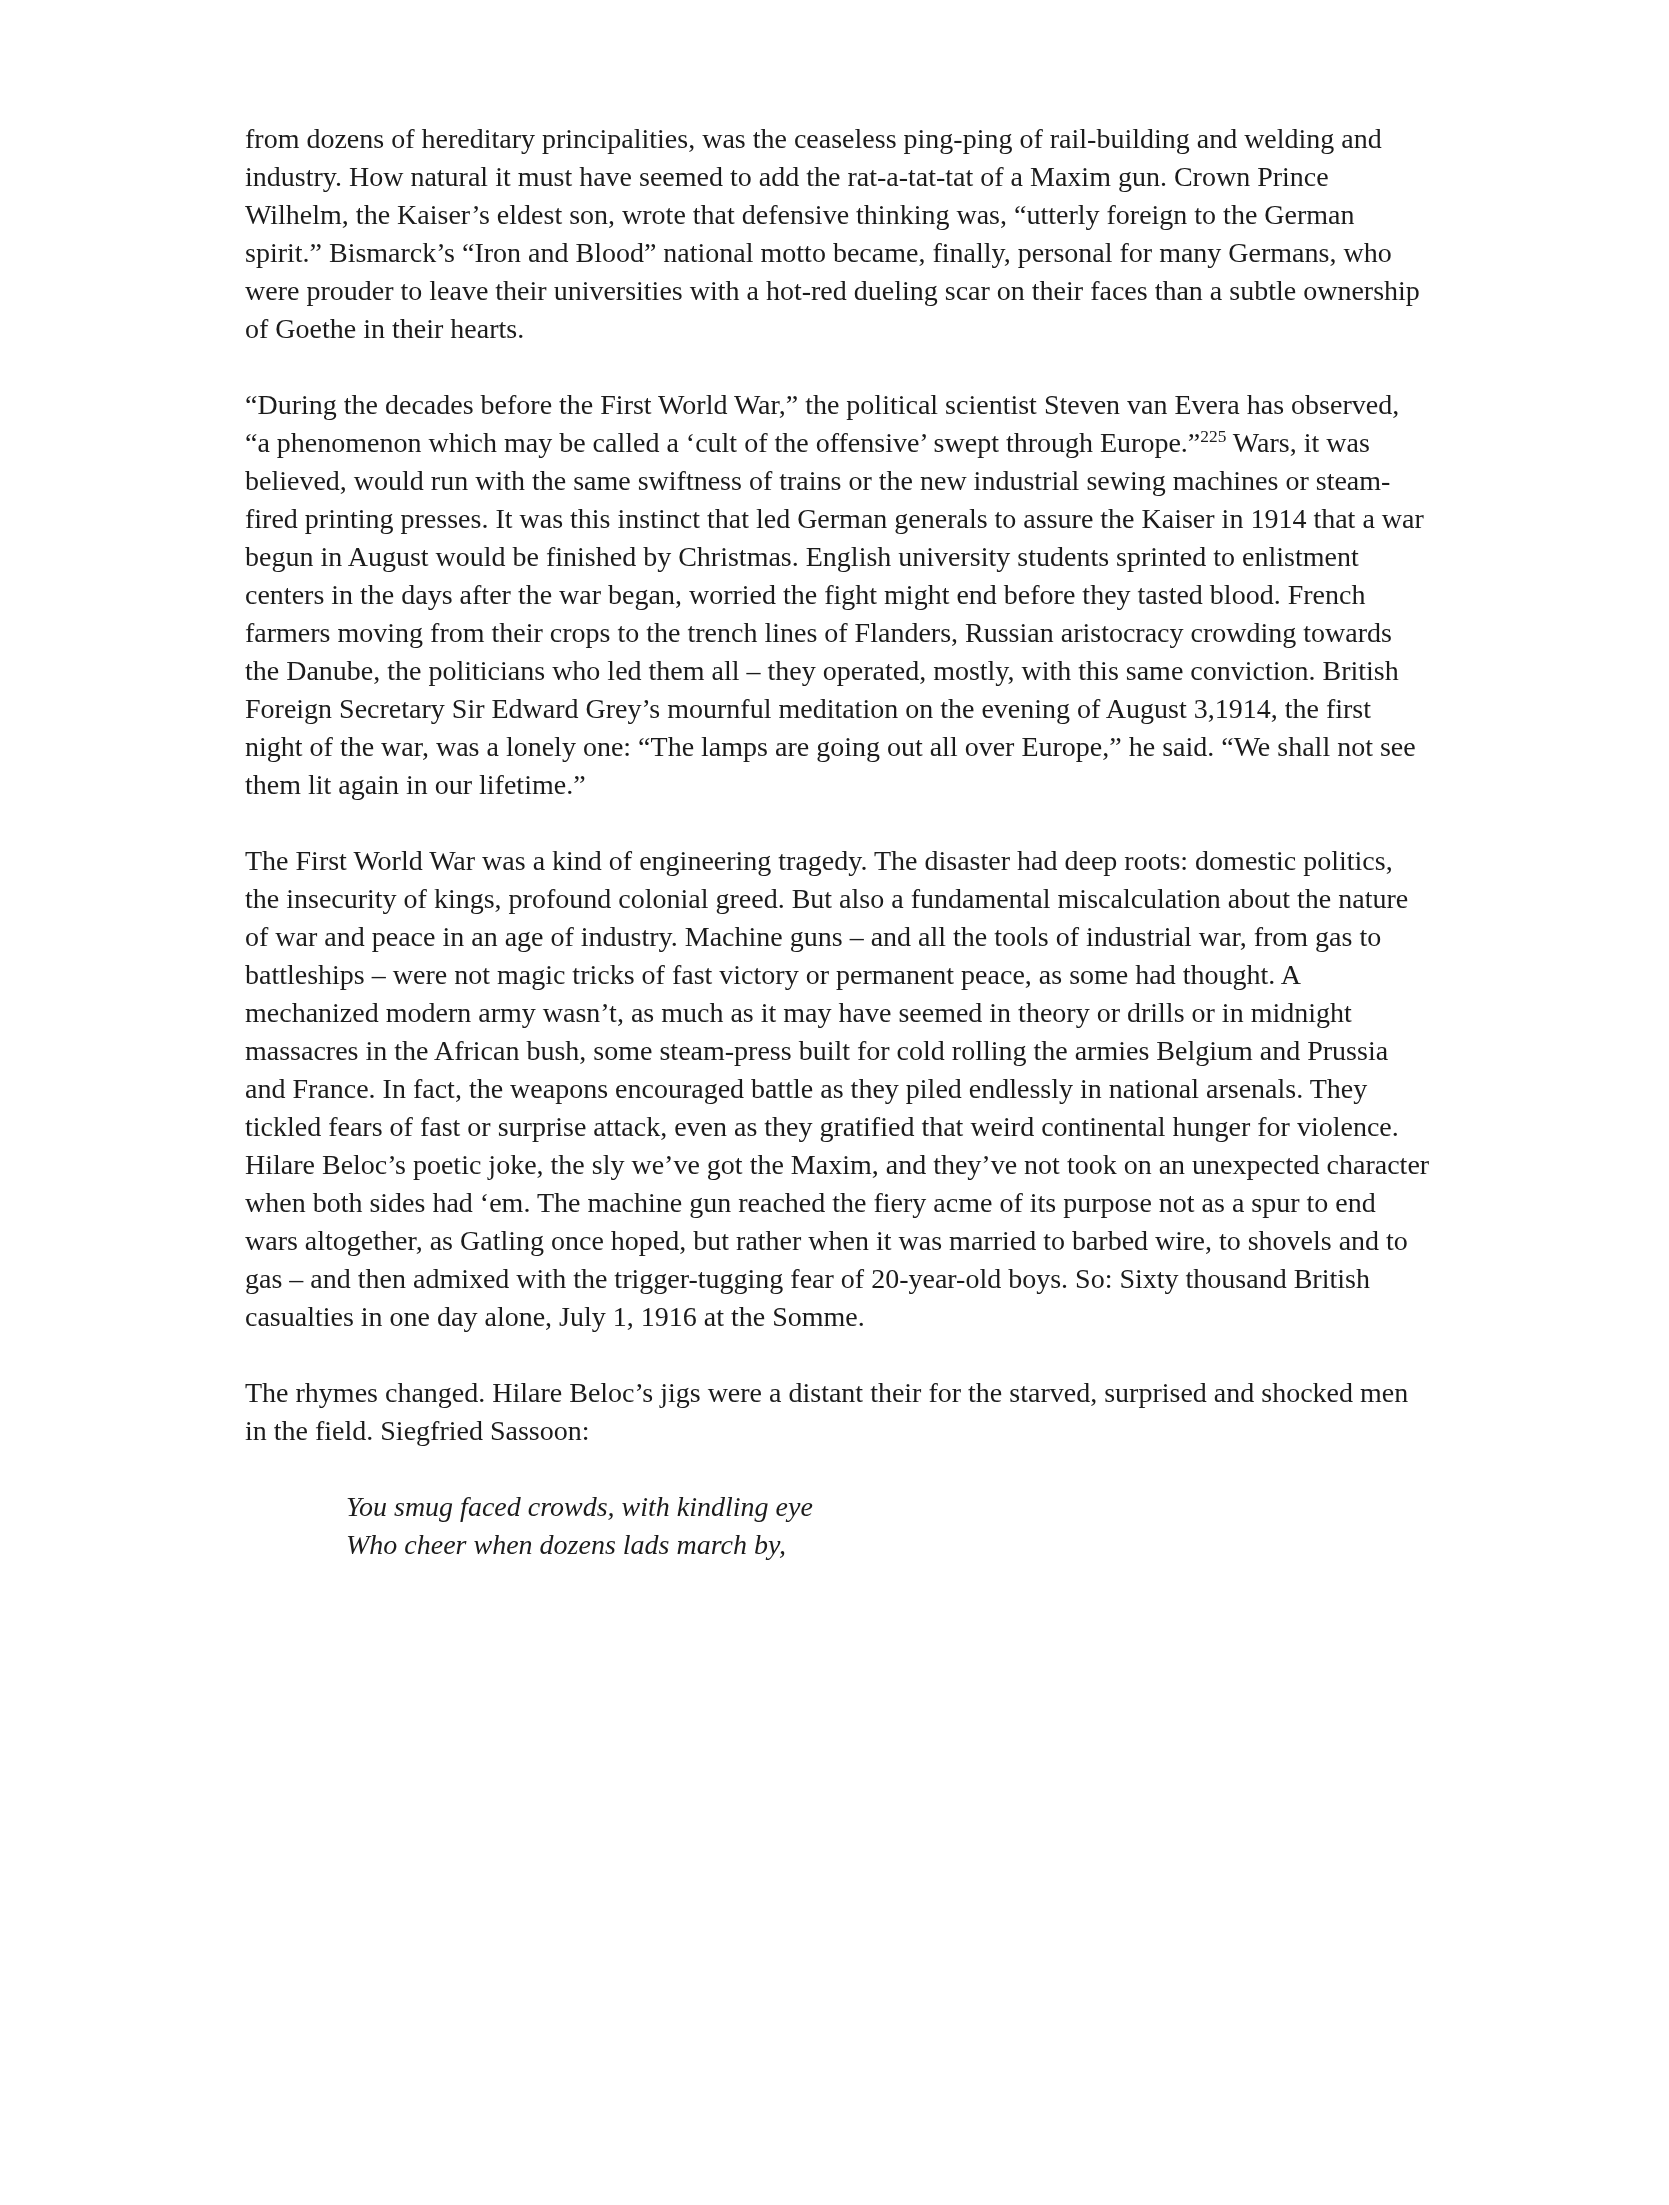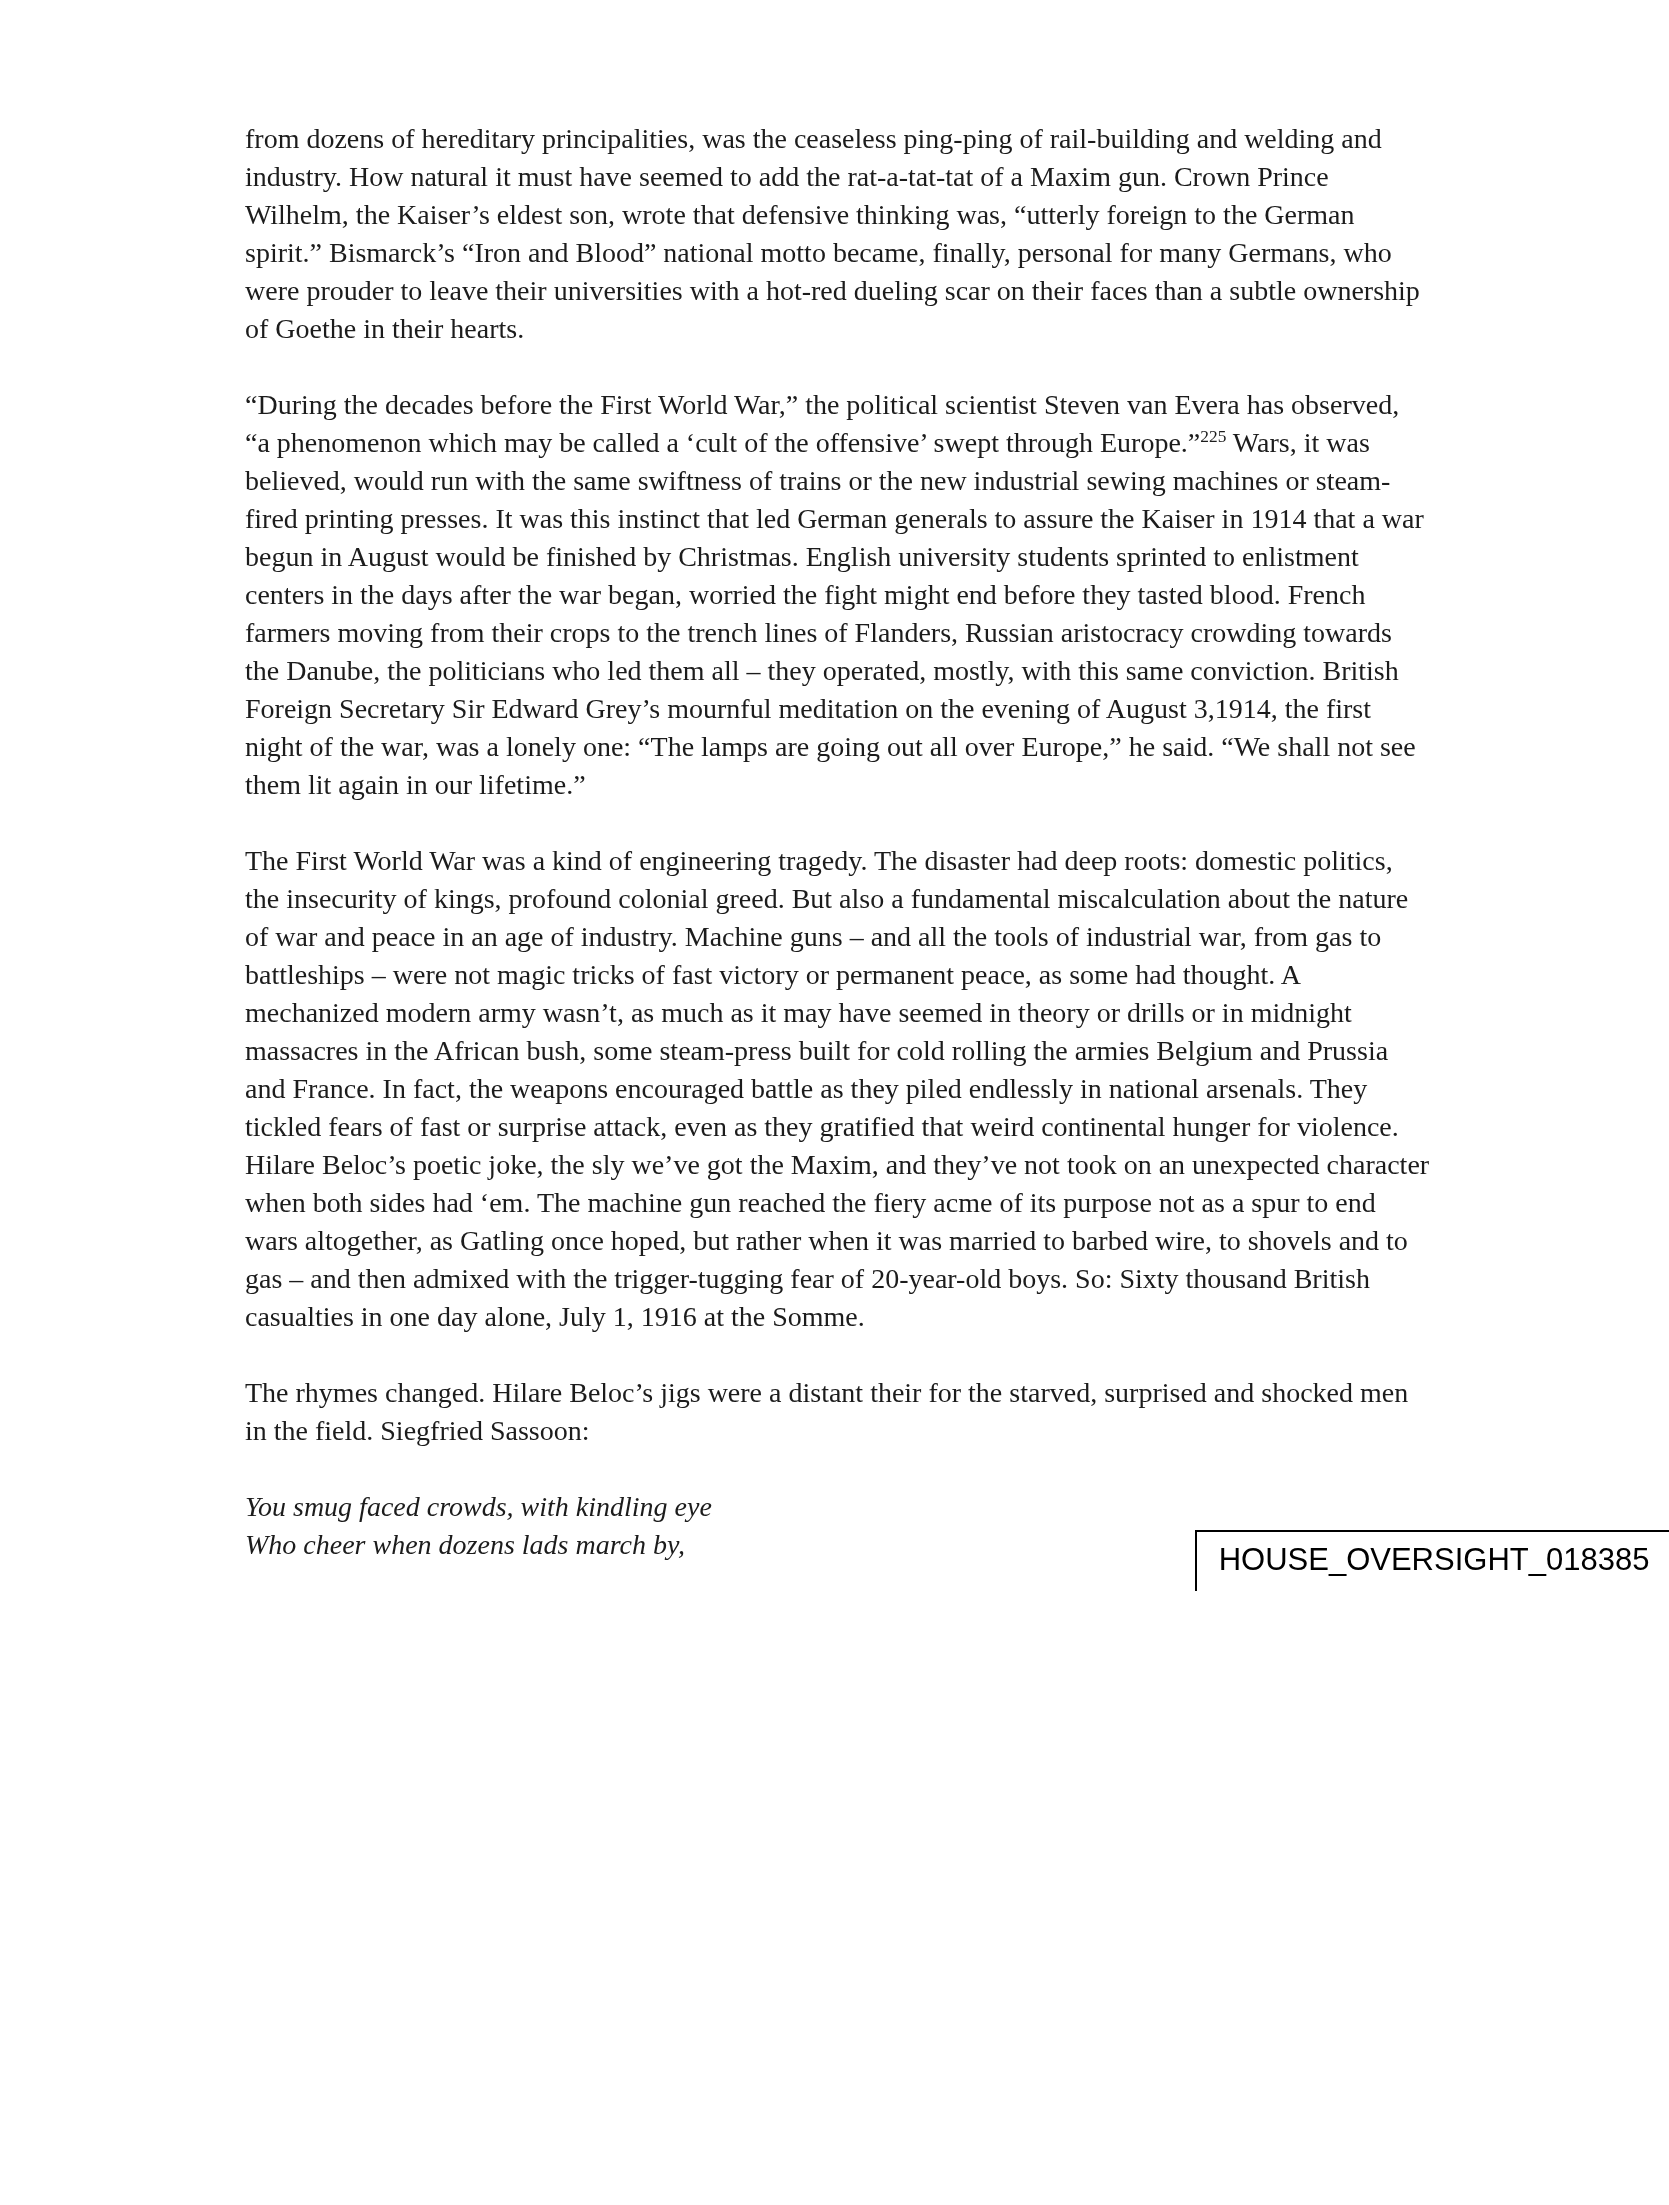--- a/index.html
+++ b/index.html
@@ -24,20 +24,21 @@
   }
   .para { margin-bottom: 38px; }
   .para:last-child { margin-bottom: 0; }
   sup.fn-ref {
     font-size: 0.62em;
     vertical-align: super;
     line-height: 0;
   }
   .em { }
   .quote-block {
+    margin-left: 101px;
     font-style: italic;
     margin-bottom: 0;
     font-family: Liberation Serif, serif;
   }
   .footnote-block {
     position: absolute;
     top: 1804px;
     left: 245px;
     width: 1185px;
     font-size: 26px;
@@ -96,16 +97,15 @@
     </div>
 
   </div>
 
   <div class="footnote-block">
     <div class="footnote-rule"></div>
   </div>
 
   <div class="page-number">153</div>
 
-  <div class="watermark-box">HOUSE_OVERSIGHT_018385</div>
 
 </div>
 
 
 </body></html>

